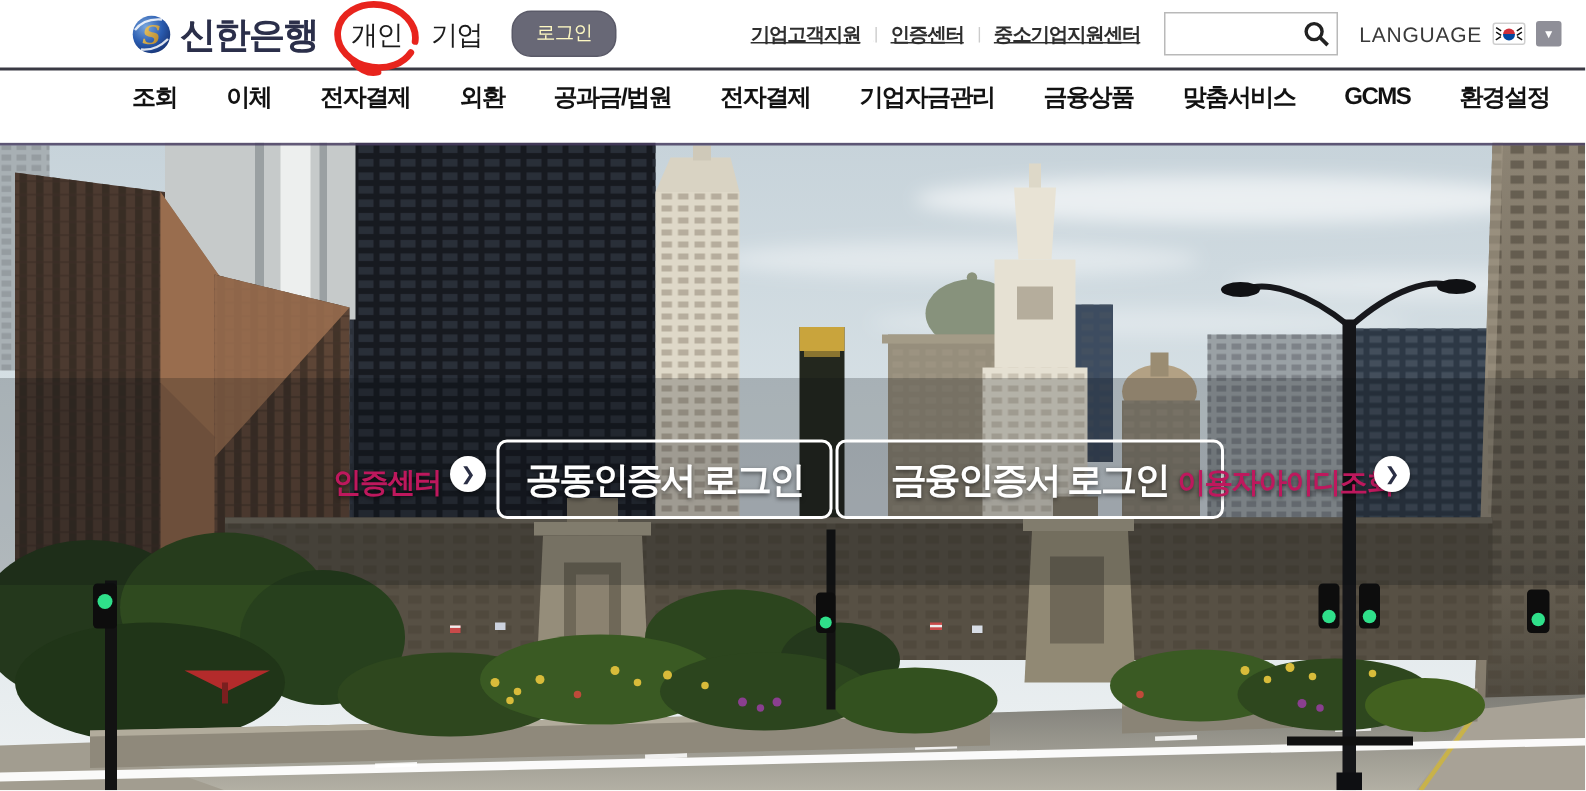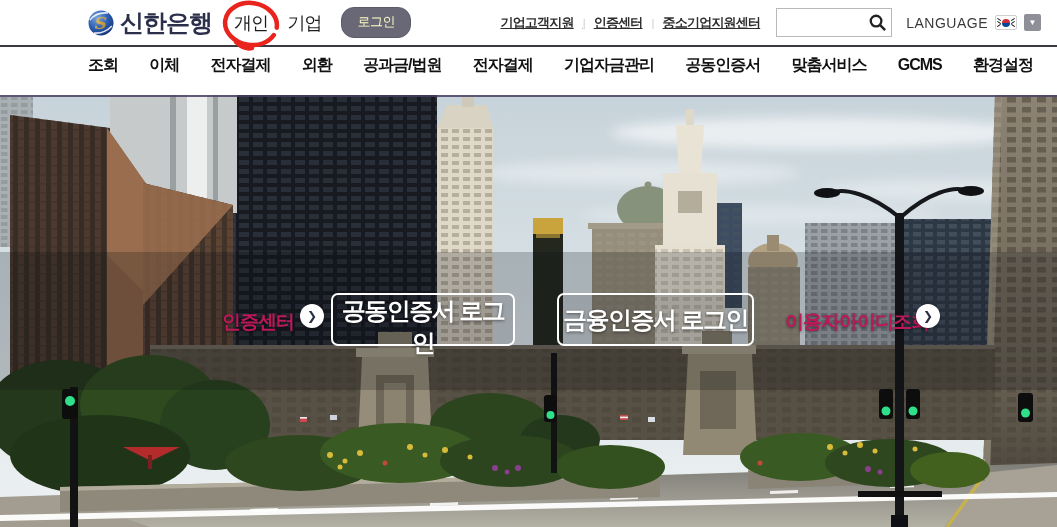--- a/index.html
+++ b/index.html
@@ -50,22 +50,22 @@
   .userid-label { left:785px; top:214px; }
   .arrow-circle { position:absolute; width:24px; height:24px; border-radius:50%; background:#fff;
                   color:#2b2f45; font-size:12px; font-weight:bold; text-align:center; line-height:24px;
                   box-shadow:0 1px 3px rgba(0,0,0,.4); cursor:pointer; }
   .ac1 { left:300px; top:209px; }
   .ac2 { left:916px; top:209px; }
   .hero-btn { position:absolute; top:198px; height:53px; background:rgba(20,22,28,.10);
               border:2px solid #ffffff; border-radius:7px; color:#fff; font-size:24px; font-weight:bold;
               letter-spacing:-1.5px; cursor:pointer; text-shadow:0 1px 3px rgba(0,0,0,.5);
               font-family:"Liberation Sans","DejaVu Sans",sans-serif; }
-  .hb1 { left:331px; width:184px; }
-  .hb2 { left:557px; width:197px; }
+  .hb1 { left:331px; width:224px; }
+  .hb2 { left:557px; width:259px; }
 </style>
 </head>
 <body>
 
 <div class="page">
 
   <div class="topbar">
     <div class="logo">
       <svg width="26" height="26" viewBox="0 0 26 26">
         <defs>
@@ -132,21 +132,21 @@
   </div>
 
   <nav class="mainnav">
     <span class="item">조회</span>
     <span class="item">이체</span>
     <span class="item">전자결제</span>
     <span class="item">외환</span>
     <span class="item">공과금/법원</span>
     <span class="item">전자결제</span>
     <span class="item">기업자금관리</span>
-    <span class="item">공동인증서</span>
+    <span class="item">금융상품</span>
     <span class="item">맞춤서비스</span>
     <span class="item">GCMS</span>
     <span class="item">환경설정</span>
   </nav>
 
   <div class="hero">
     <svg class="scene" viewBox="0 0 1057 432" preserveAspectRatio="none">
       <defs>
         <linearGradient id="sky" x1="0" y1="0" x2="0" y2="1">
           <stop offset="0%" stop-color="#c7d3da"></stop>

